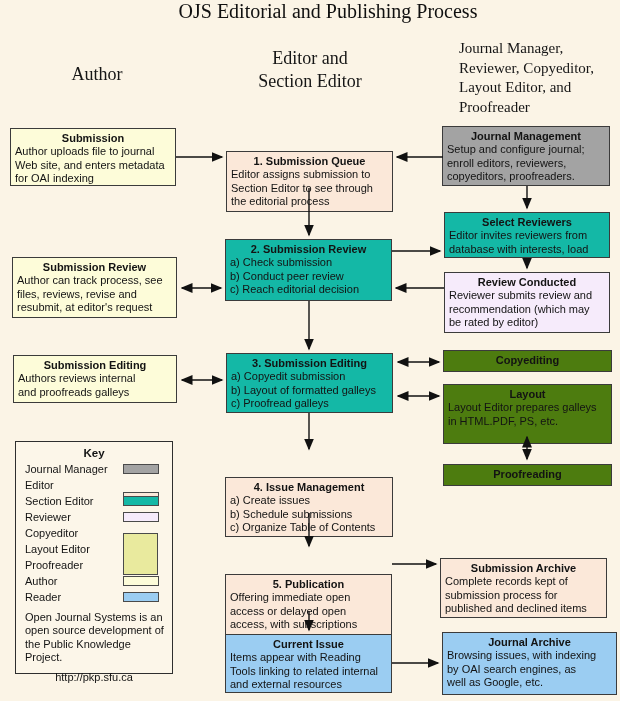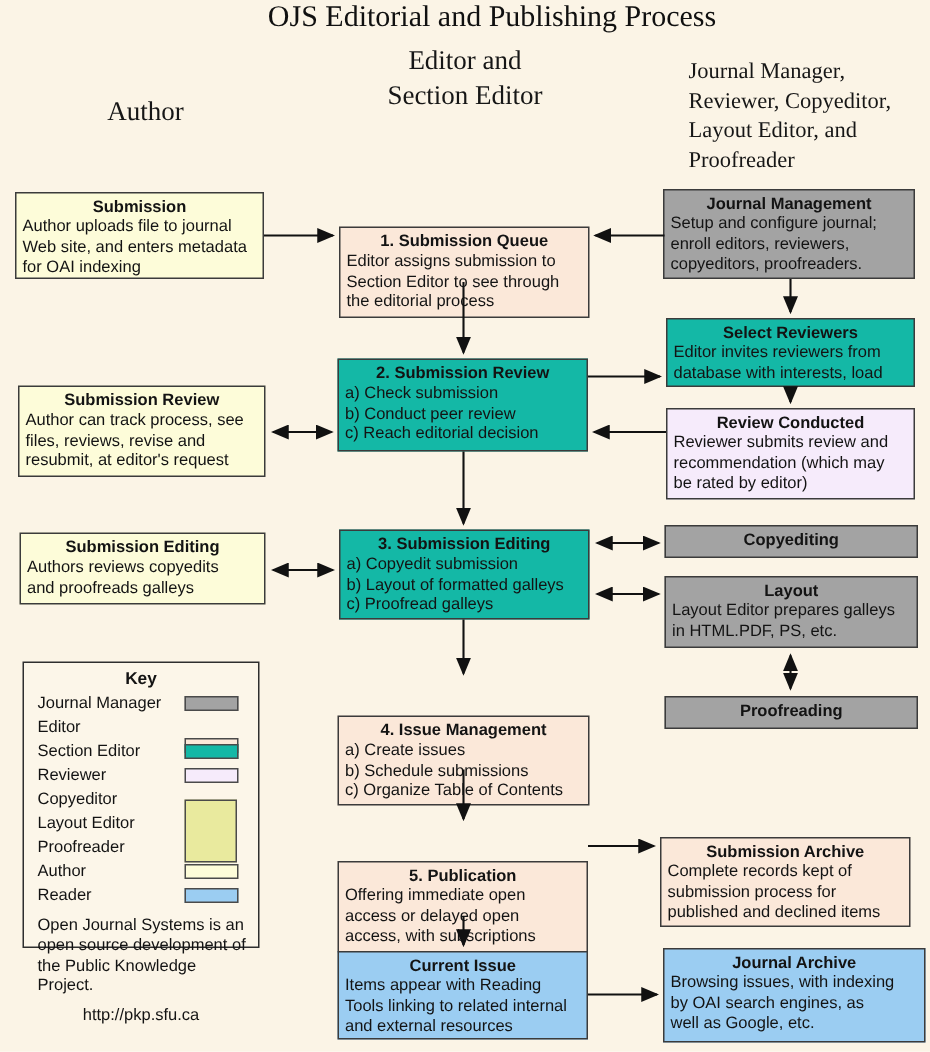--- a/index.html
+++ b/index.html
@@ -10,40 +10,40 @@
   }
   .page-title {
     position:absolute; left:0; top:7; width:620px; text-align:center;
     font-family:"Liberation Serif", serif; font-size:20px; color:#101010;padding-left:18px;
   }
   .hdr {
     position:absolute; font-family:"Liberation Serif", serif;
     white-space:pre-line; color:#161616;
   }
   .hdr-author { left:37px; top:64px; width:120px; text-align:center; font-size:18px; }
-  .hdr-editor { left:230px; top:29px; width:160px; text-align:center; font-size:18px; line-height:1.25; }
+  .hdr-editor { left:230px; top:47px; width:160px; text-align:center; font-size:18px; line-height:1.25; }
   .hdr-staff  { left:459px; top:39px; width:158px; text-align:left; font-size:15px; line-height:1.3; }
 
   .box {
     position:absolute; box-sizing:border-box;
     border:1.6px solid #3b3b3b; padding:2px 4px; overflow:hidden;
   }
   .bt { font-weight:bold; font-size:11px; text-align:center; line-height:1.3; }
   .bb { font-size:11px; line-height:1.22; white-space:pre-line; }
 
   .role-author   { background:#fdfcd9; }
   .role-editor   { background:#fbe8d9;margin-top:24px; }
   .role-section  { background:#14b8a6; }
   .role-jm       { background:#a3a3a3; }
   .role-reviewer { background:#f6ebfb; }
-  .role-khaki    { background:#a3a3a3; }
+  .role-khaki    { background:#4d7c0f; }
   .role-reader   { background:#9bcdf2; }
 
   .key {
-    position:absolute; left:15px; top:441px; width:158px; height:191px;
+    position:absolute; left:15px; top:441px; width:158px; height:233px;
     box-sizing:border-box; border:1.5px solid #2e2e2e; background:#fcf6e9;
   }
   .kt { margin-top:5px; text-align:center; font-weight:bold; font-size:11.5px; }
   .krows { position:absolute; left:0; top:19px; width:100%; }
   .krow {
     display:flex; justify-content:space-between; align-items:center;
     height:16px; padding:0 13px 0 9px; font-size:11px;
   }
   .sw { width:36px; height:10px; border:1px solid #4a4a4a; box-sizing:border-box; }
   .sw-none { width:36px; height:10px; border:none; background:transparent; }
@@ -83,21 +83,21 @@
 for OAI indexing</div>
   </div>
   <div class="box role-author" style="left:12px;top:257px;width:165px;height:61px">
     <div class="bt">Submission Review</div>
     <div class="bb">Author can track process, see
 files, reviews, revise and
 resubmit, at editor's request</div>
   </div>
   <div class="box role-author" style="left:13px;top:355px;width:164px;height:48px">
     <div class="bt">Submission Editing</div>
-    <div class="bb">Authors reviews copyedits
+    <div class="bb">Authors reviews internal
 and proofreads galleys</div>
   </div>
 
   <div class="box role-editor" style="left:226px;top:127px;width:167px;height:61px">
     <div class="bt">1. Submission Queue</div>
     <div class="bb">Editor assigns submission to
 Section Editor to see through
 the editorial process</div>
   </div>
   <div class="box role-section" style="left:225px;top:239px;width:167px;height:62px">
@@ -144,21 +144,21 @@
   </div>
   <div class="box role-reviewer" style="left:444px;top:272px;width:166px;height:61px">
     <div class="bt">Review Conducted</div>
     <div class="bb">Reviewer submits review and
 recommendation (which may
 be rated by editor)</div>
   </div>
   <div class="box role-khaki" style="left:443px;top:350px;width:169px;height:22px">
     <div class="bt">Copyediting</div>
   </div>
-  <div class="box role-khaki" style="left:443px;top:384px;width:169px;height:48px">
+  <div class="box role-khaki" style="left:443px;top:384px;width:169px;height:60px">
     <div class="bt">Layout</div>
     <div class="bb">Layout Editor prepares galleys
 in HTML.PDF, PS, etc.</div>
   </div>
   <div class="box role-khaki" style="left:443px;top:464px;width:169px;height:22px">
     <div class="bt">Proofreading</div>
   </div>
   <div class="box role-editor" style="left:440px;top:534px;width:167px;height:60px">
     <div class="bt">Submission Archive</div>
     <div class="bb">Complete records kept of

